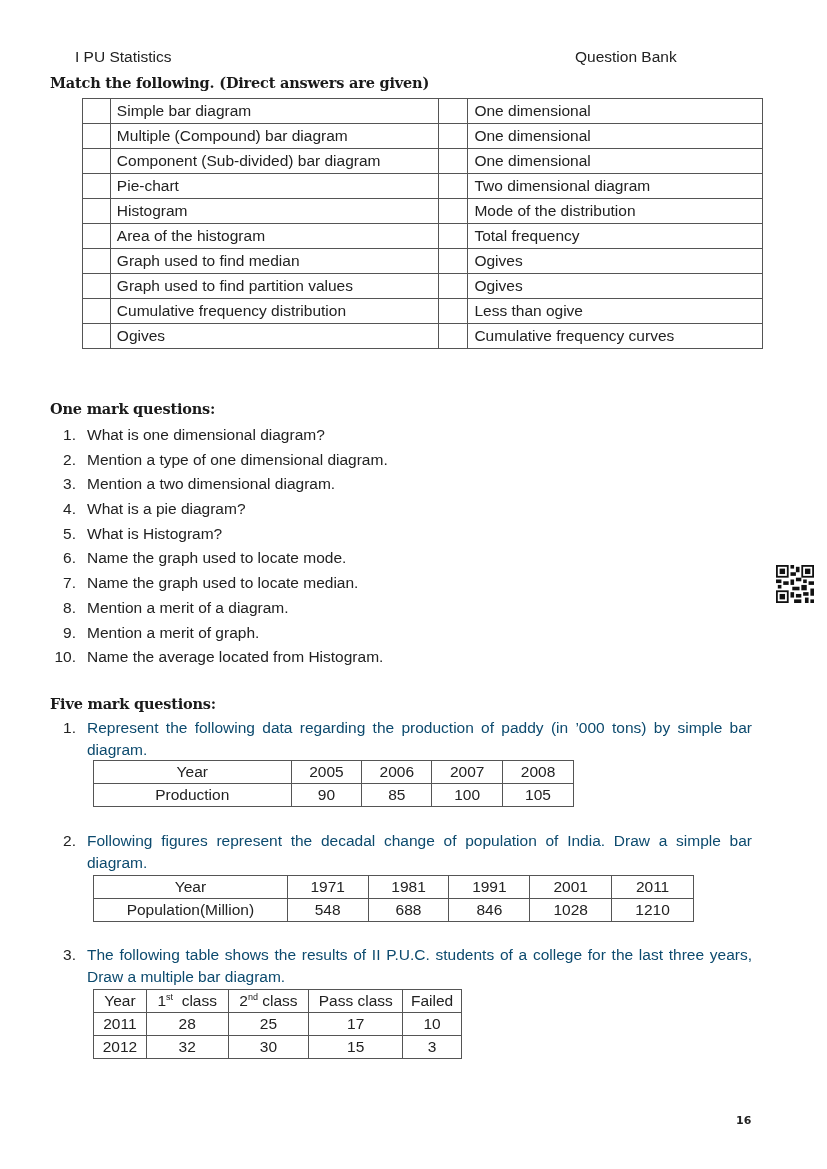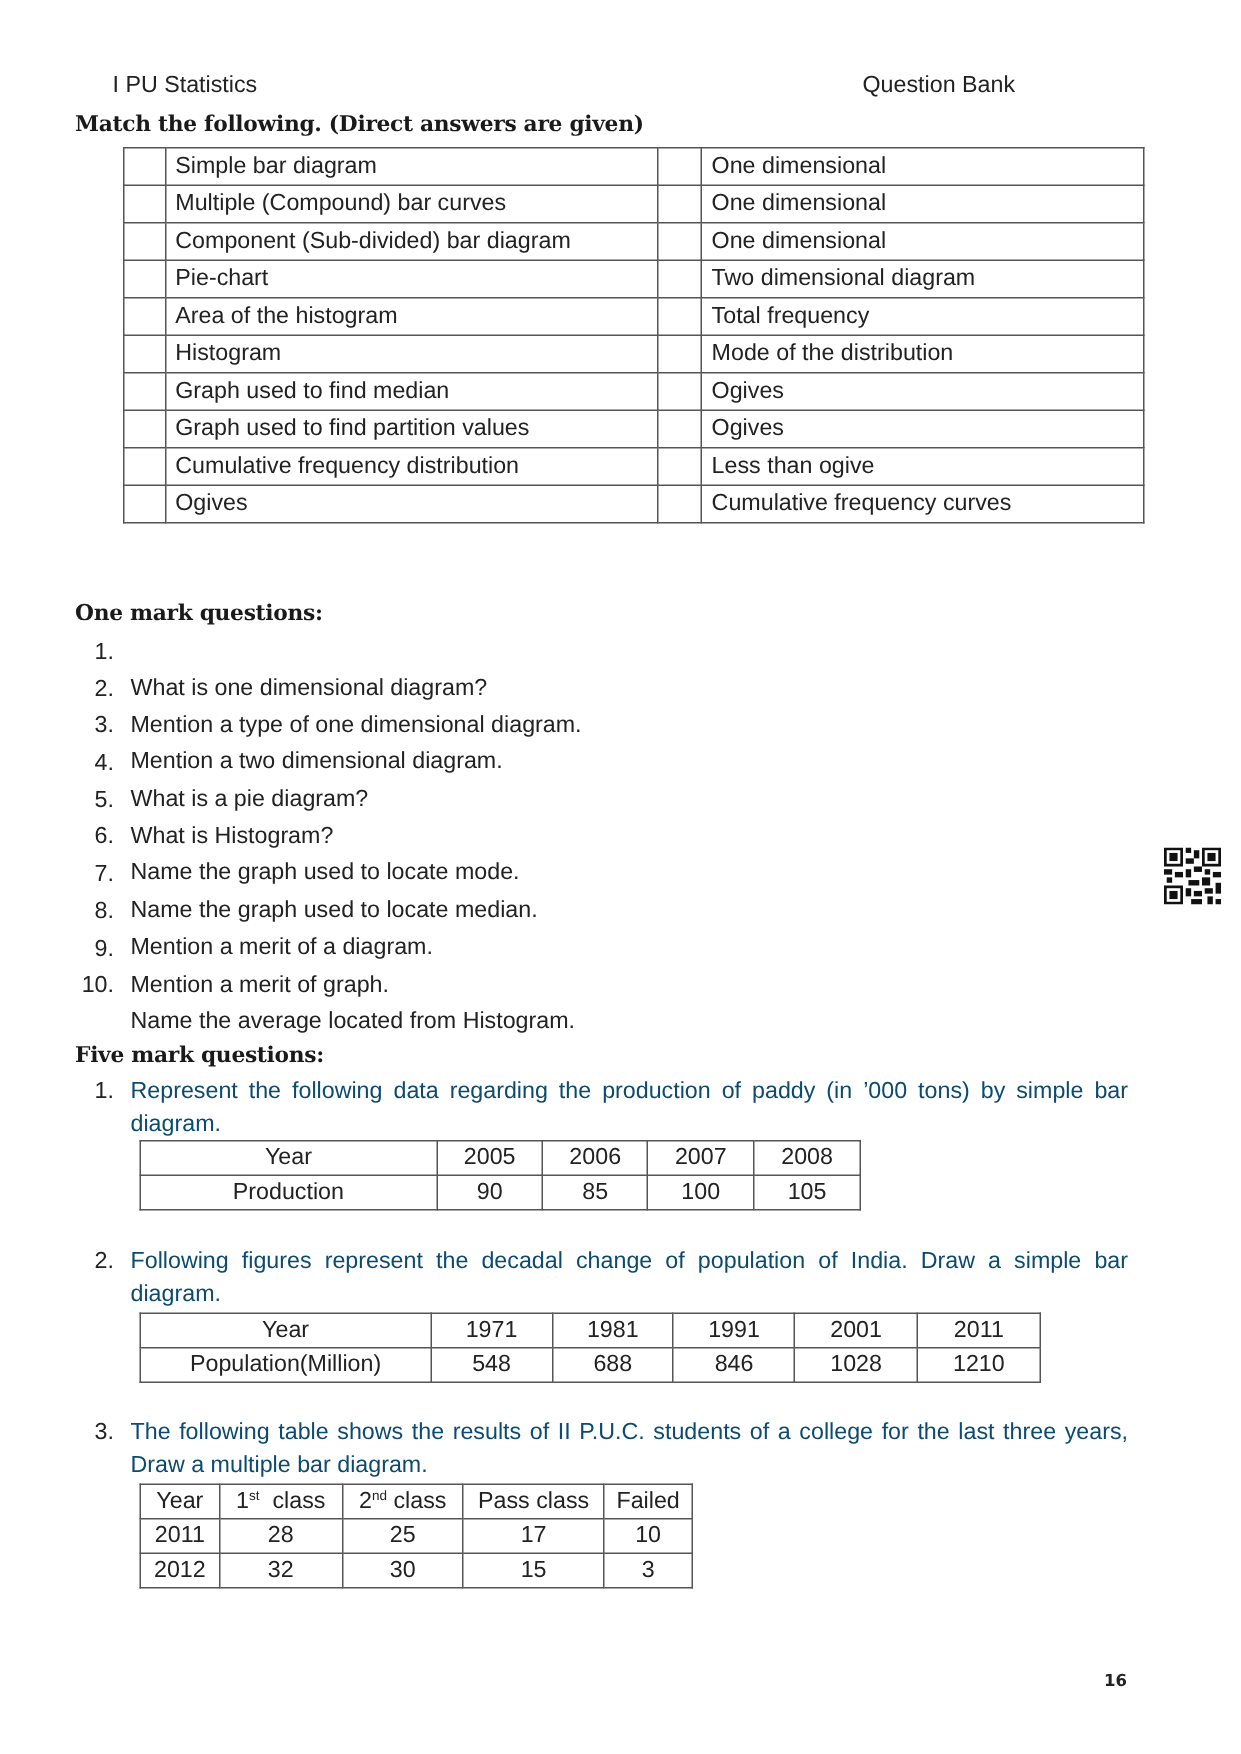--- a/index.html
+++ b/index.html
@@ -10,21 +10,21 @@
   .sec { font-family:"DejaVu Serif", serif; font-weight:bold; font-size:14.5px; left:50px; letter-spacing:-0.2px; }
   table { border-collapse:collapse; position:absolute; }
   td { border:1px solid #555; padding:0; font-family:"Liberation Sans", sans-serif; font-size:15.5px; color:#222; }
   .match td { height:24px; line-height:24px; }
   .match td.txt { padding-left:6px; white-space:nowrap; }
   .data td { text-align:center; height:22px; line-height:22px; white-space:nowrap; }
   .qlist { position:absolute; left:50px; margin:0; padding:0; list-style:none;
            font-family:"Liberation Sans", sans-serif; font-size:15.5px; color:#222; }
   .qlist li { height:24.7px; line-height:24.7px; position:relative; }
   .qlist .num { position:absolute; left:0; width:26px; text-align:right; }
-  .qlist .qt { position:absolute; left:37px; white-space:nowrap;margin-top:24px; }
+  .qlist .qt { position:absolute; left:37px; white-space:nowrap; }
   .para { position:absolute; left:87px; width:665px; font-family:"Liberation Sans", sans-serif;
           font-size:15.5px; line-height:22px; text-align:justify; color:#0c4a6e; }
   .pnum { position:absolute; left:50px; width:26px; text-align:right; font-family:"Liberation Sans", sans-serif; font-size:15.5px; color:#222; }
   sup { font-size:9px; vertical-align:top; line-height:14px; }
   .qr { position:absolute; left:776px; top:565px; width:38px; height:38px; }
   .pageno { position:absolute; left:736px; top:1114px; font-family:"DejaVu Sans", sans-serif; font-weight:bold; font-size:11px; color:#222; }
 </style>
 </head>
 <body>
 
@@ -41,47 +41,47 @@
     </colgroup>
   <tbody id="match-body">
       <tr>
         <td></td>
         <td class="txt">Simple bar diagram</td>
         <td></td>
         <td class="txt">One dimensional</td>
       </tr>
       <tr>
         <td></td>
-        <td class="txt">Multiple (Compound) bar curves</td>
+        <td class="txt">Multiple (Compound) bar diagram</td>
         <td></td>
         <td class="txt">One dimensional</td>
       </tr>
       <tr>
         <td></td>
         <td class="txt">Component (Sub-divided) bar diagram</td>
         <td></td>
         <td class="txt">One dimensional</td>
       </tr>
       <tr>
         <td></td>
         <td class="txt">Pie-chart</td>
         <td></td>
         <td class="txt">Two dimensional diagram</td>
       </tr>
       <tr>
         <td></td>
+        <td class="txt">Histogram</td>
+        <td></td>
+        <td class="txt">Mode of the distribution</td>
+      </tr>
+      <tr>
+        <td></td>
         <td class="txt">Area of the histogram</td>
         <td></td>
         <td class="txt">Total frequency</td>
-      </tr>
-      <tr>
-        <td></td>
-        <td class="txt">Histogram</td>
-        <td></td>
-        <td class="txt">Mode of the distribution</td>
       </tr>
       <tr>
         <td></td>
         <td class="txt">Graph used to find median</td>
         <td></td>
         <td class="txt">Ogives</td>
       </tr>
       <tr>
         <td></td>
         <td class="txt">Graph used to find partition values</td>

